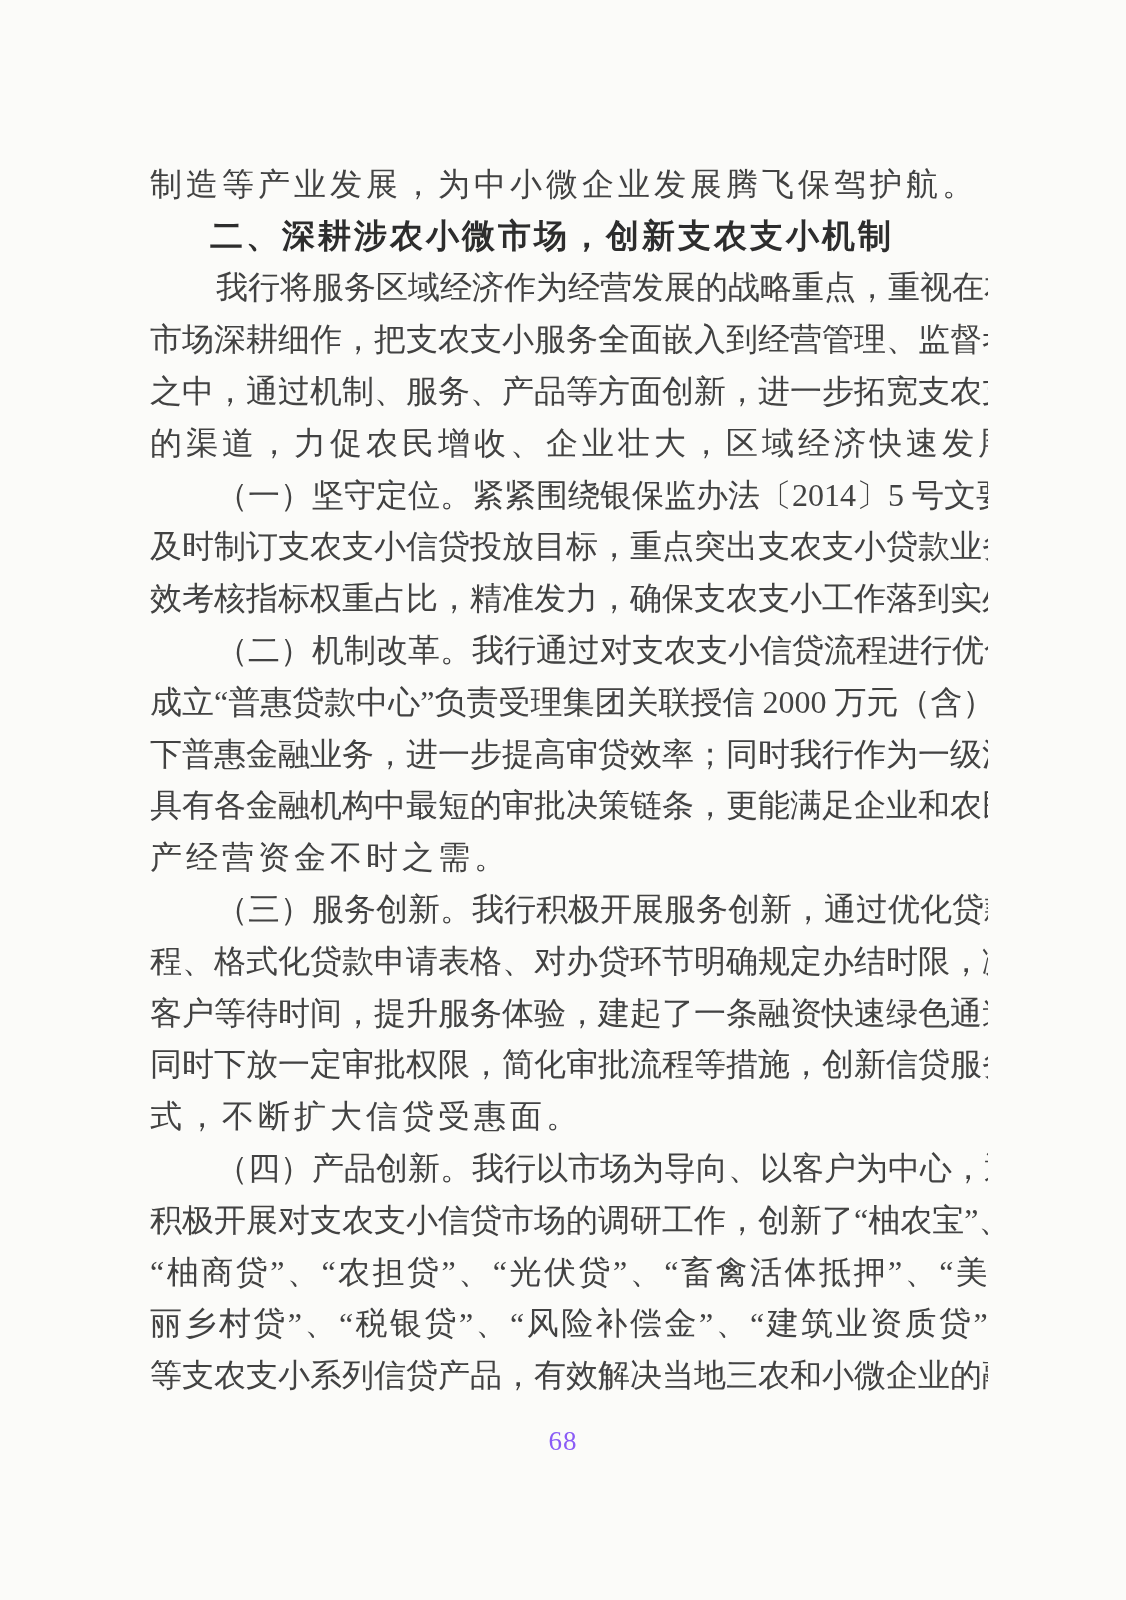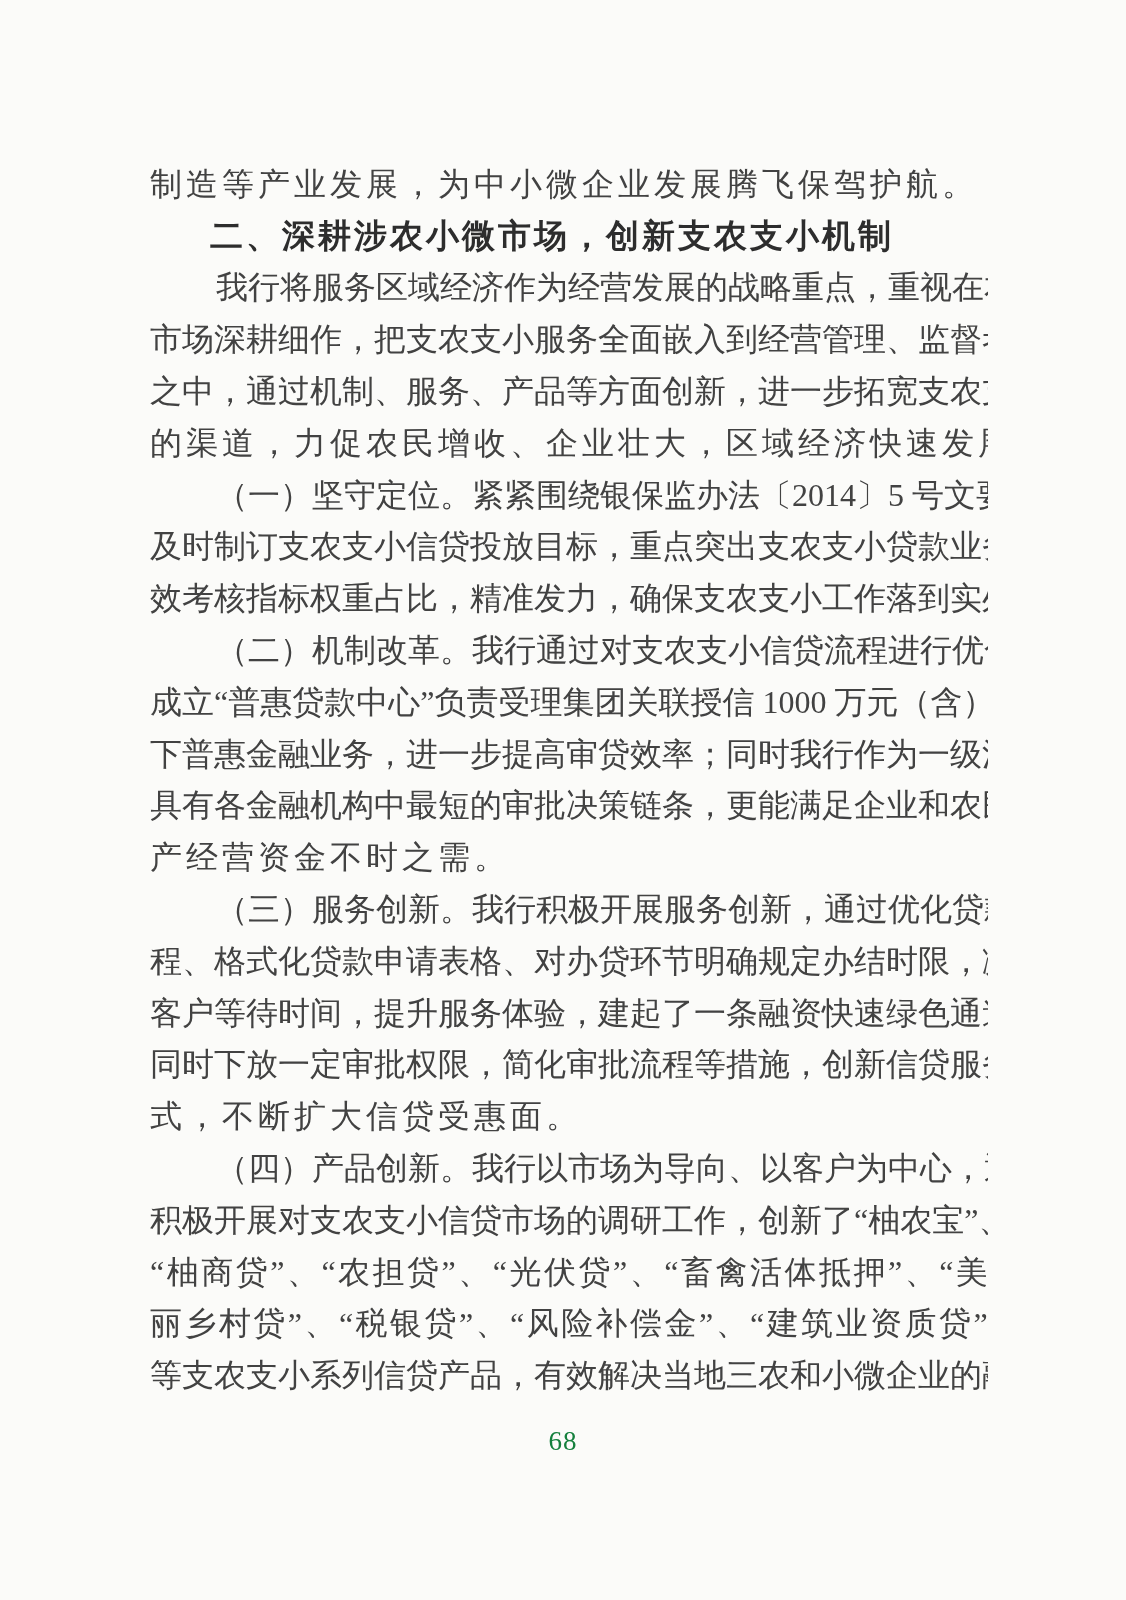--- a/index.html
+++ b/index.html
@@ -45,21 +45,21 @@
   }
   .heading-line.endline .ch { margin-right: 3px; }
   .page-number {
     position: absolute;
     top: 1426px;
     left: 0;
     width: 100%;
     text-align: center;
     font-family: "Liberation Serif", serif;
     font-size: 27px;
-    color: #15803d;
+    color: #8b5cf6;
     letter-spacing: 1px;
   }
 </style>
 </head>
 <body>
 
 <div class="page">
   <div class="content">
       <div class="line body-line endline">
         <span class="ch">制</span>
@@ -345,21 +345,21 @@
         <span class="ch">责</span>
         <span class="ch">受</span>
         <span class="ch">理</span>
         <span class="ch">集</span>
         <span class="ch">团</span>
         <span class="ch">关</span>
         <span class="ch">联</span>
         <span class="ch">授</span>
         <span class="ch">信</span>
         <span class="ch">&nbsp;</span>
-        <span class="ch">1000</span>
+        <span class="ch">2000</span>
         <span class="ch">&nbsp;</span>
         <span class="ch">万</span>
         <span class="ch">元</span>
         <span class="ch">（</span>
         <span class="ch">含</span>
         <span class="ch">）</span>
       </div>
       <div class="line body-line fill">
         <span class="ch">下</span>
         <span class="ch">普</span>

